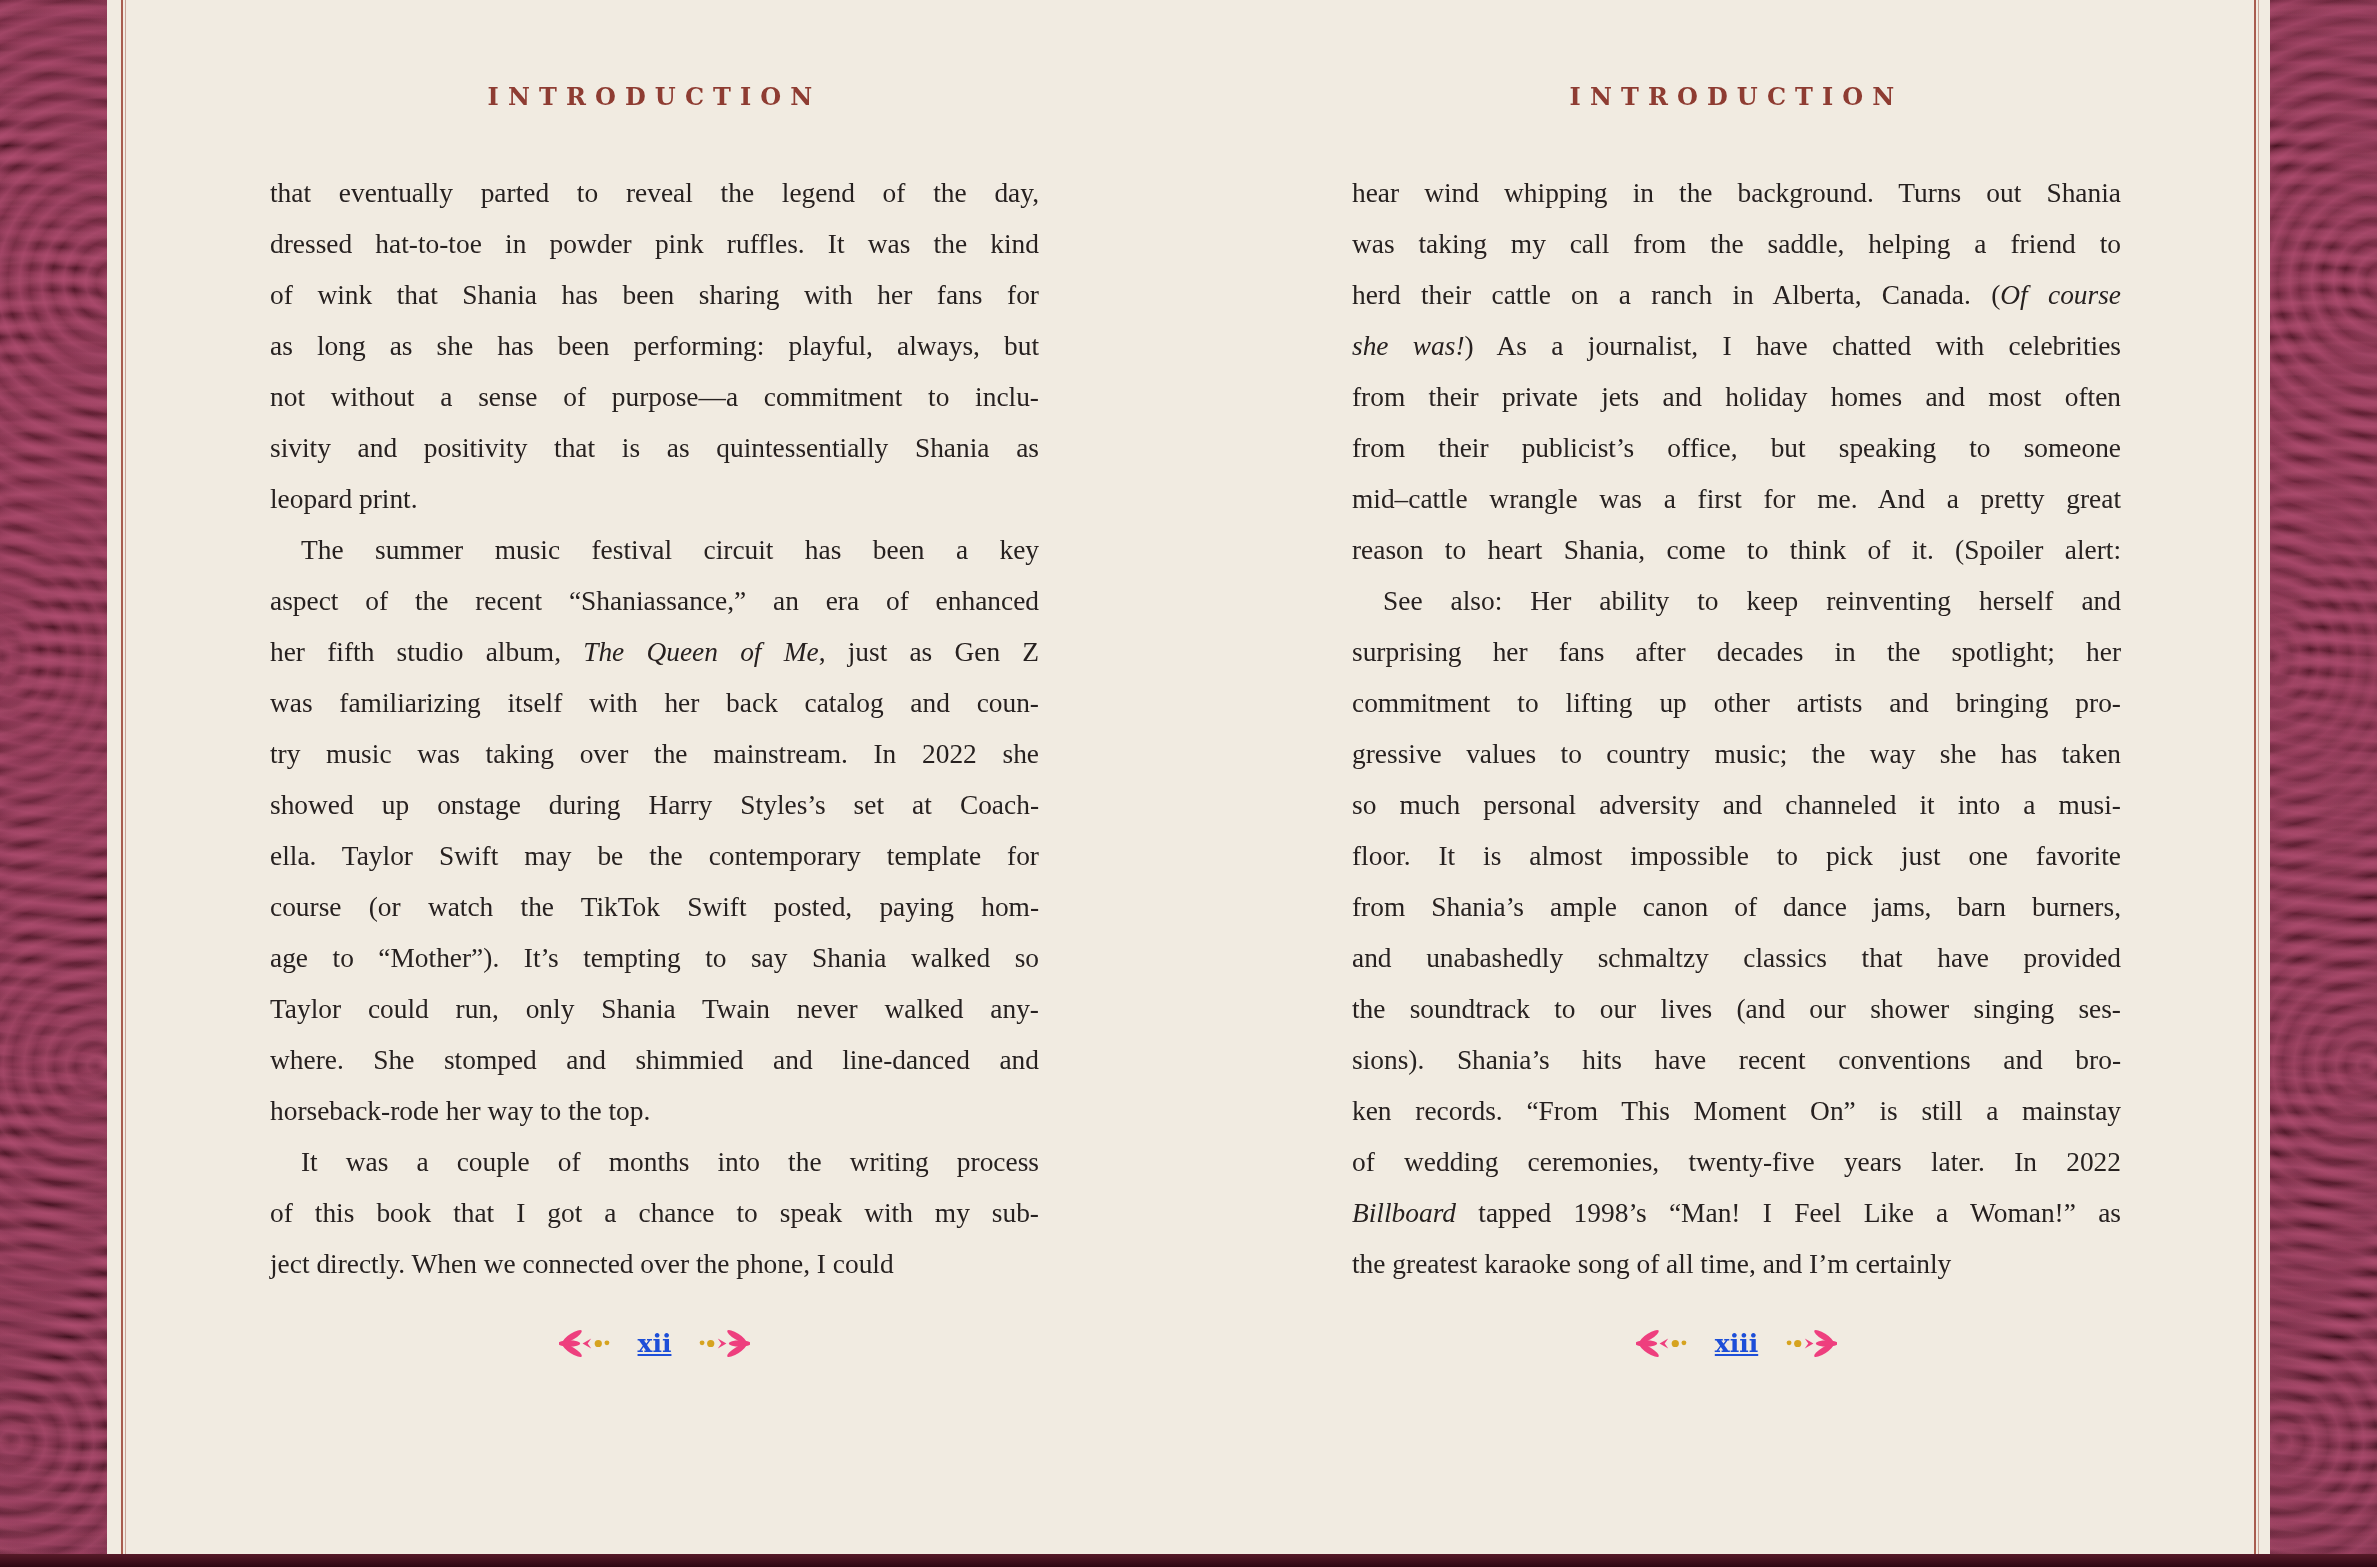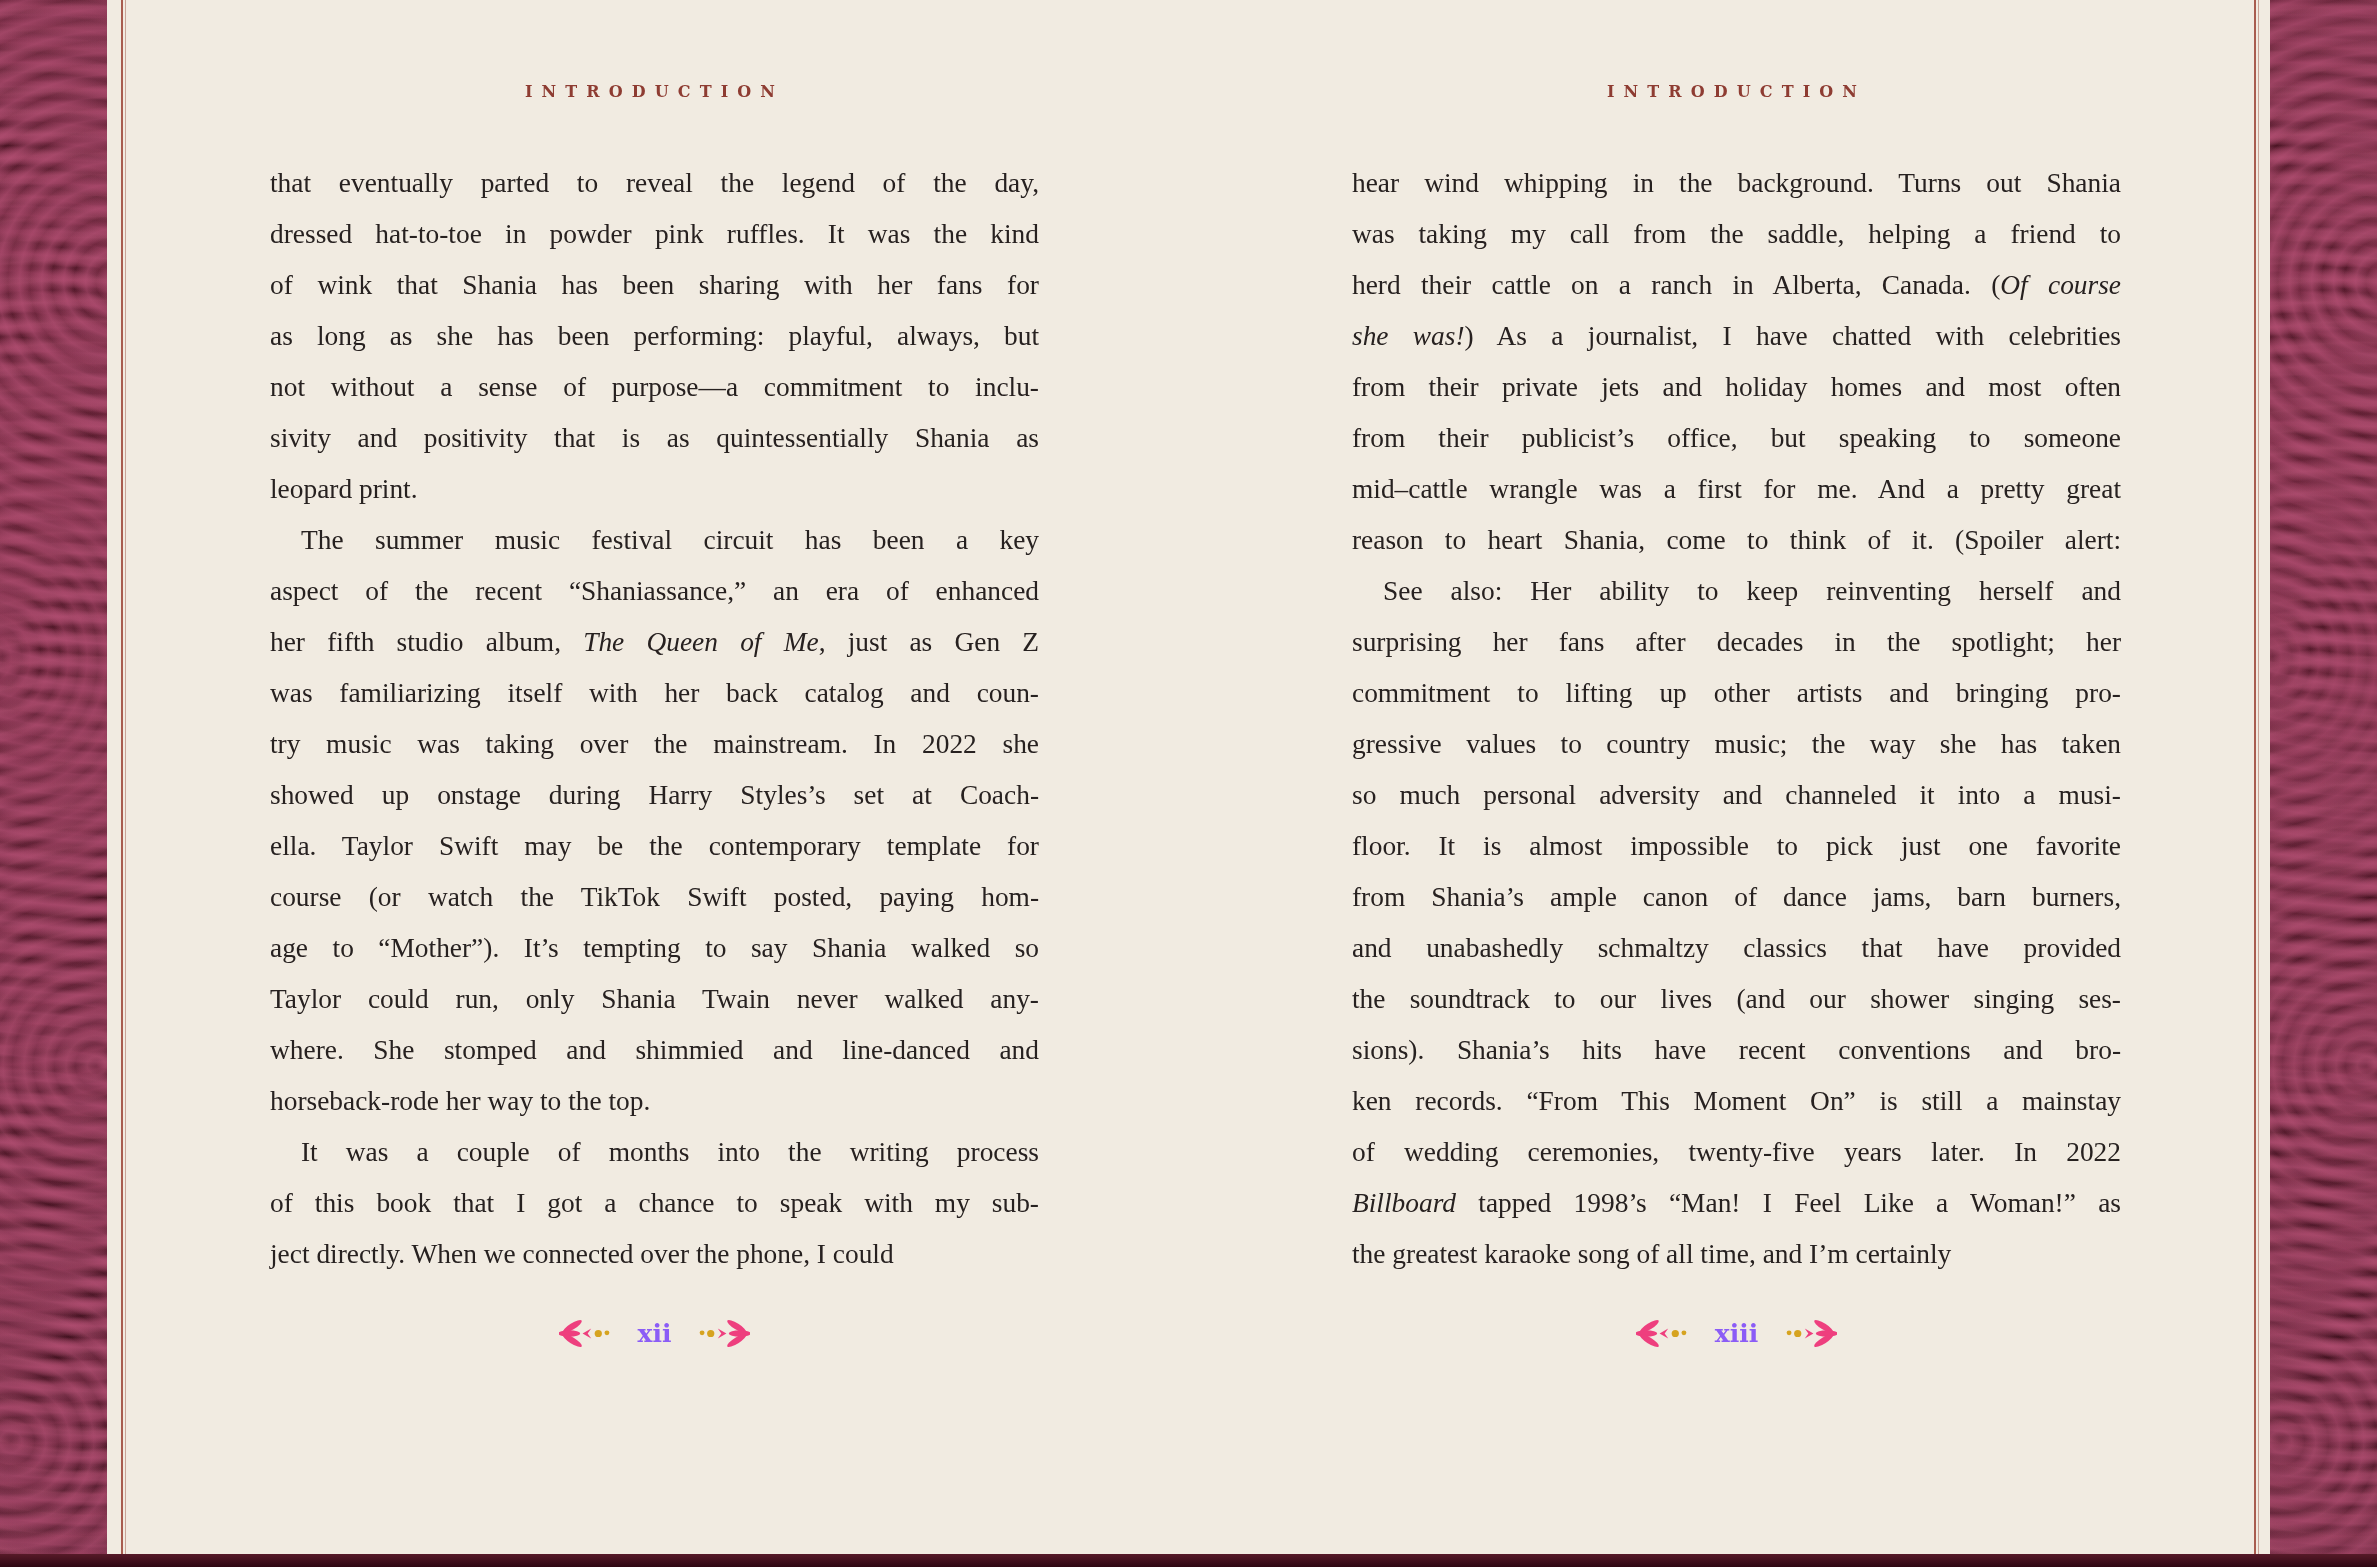--- a/index.html
+++ b/index.html
@@ -27,36 +27,36 @@
   
   .bottom-edge{position:absolute;left:0;right:0;bottom:0;height:12.8px;
     background:linear-gradient(180deg,#571a28,#2e0813);z-index:5;}
   
   .col{position:absolute;top:71px;width:769px;}
   .col.left{left:270px;}
   .col.right{left:1352px;}
   .running-head{
     margin-top:11px;text-align:center;
     font-family:"DejaVu Serif", serif;font-weight:bold;
-    font-size:16px;letter-spacing:9.1px;color:#8e3c32;
+    font-size:24px;letter-spacing:9.1px;color:#8e3c32;
   }
   .page-body{margin-top:57px;color:#272120;font-size:27.4px;}
   .line{
     height:51px;line-height:51px;white-space:nowrap;
     text-align:justify;text-align-last:justify;
   }
   .line.end{text-align-last:left;}
   .line.indent{text-indent:31px;}
   .line i{font-style:italic;}
   .page-footer{
     margin-top:37px;display:flex;align-items:center;justify-content:center;gap:24px;
   }
   .folio{
     font-family:"DejaVu Serif", serif;font-weight:bold;
-    font-size:25px;color:#8b5cf6;line-height:31px;
+    font-size:25px;color:#1d4ed8;line-height:31px;text-decoration:underline;
   }
   .ornament{display:block;}
   .ornament.mirrored{transform:scaleX(-1);}
 </style>
 </head>
 <body>
 
 <div id="spread">
 
   <div class="leather left"></div>

